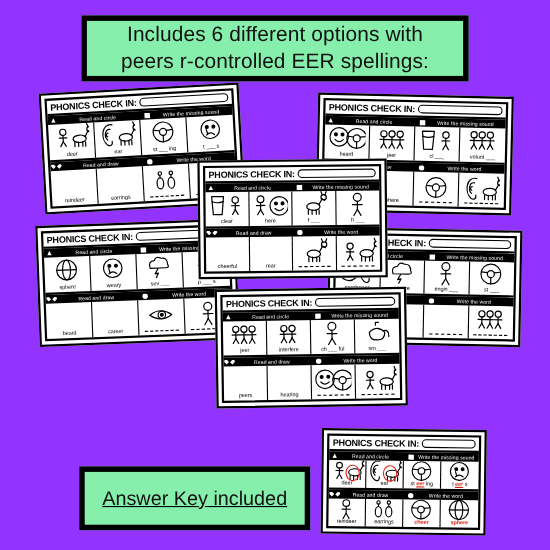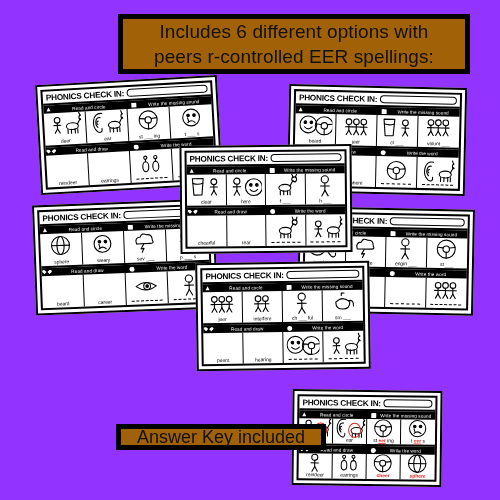--- a/index.html
+++ b/index.html
@@ -10,43 +10,42 @@
   }
   .stage {
     position: relative;
     width: 500px; height: 500px;
     background: #9333ff;
   }
 
   
   .banner {
     position: absolute;
-    background: #a16207;
+    background: #86efac;
     border: 5px solid #000000;
     display: flex;
     align-items: center;
     justify-content: center;
     text-align: center;
     z-index: 50;
-    margin-left: 44px;
   }
   #banner-top {
     left: 74px; top: 14px; width: 352px; height: 60px;
     padding: 2px 6px;
   }
   #banner-top .banner-line {
     display: block;
     font-size: 19px;
     line-height: 25px;
     color: #111;
     letter-spacing: .1px;
     white-space: nowrap;
   }
   #banner-bottom {
-    left: 72px; top: 424px; width: 210px; height: 26px;
+    left: 72px; top: 424px; width: 210px; height: 58px; text-decoration: underline;
   }
   #banner-bottom .banner-line {
     font-size: 18px; color: #111; white-space: nowrap;
   }
 
   
   .card {
     position: absolute;
     background: #ffffff;
     border: 2px solid #000;

